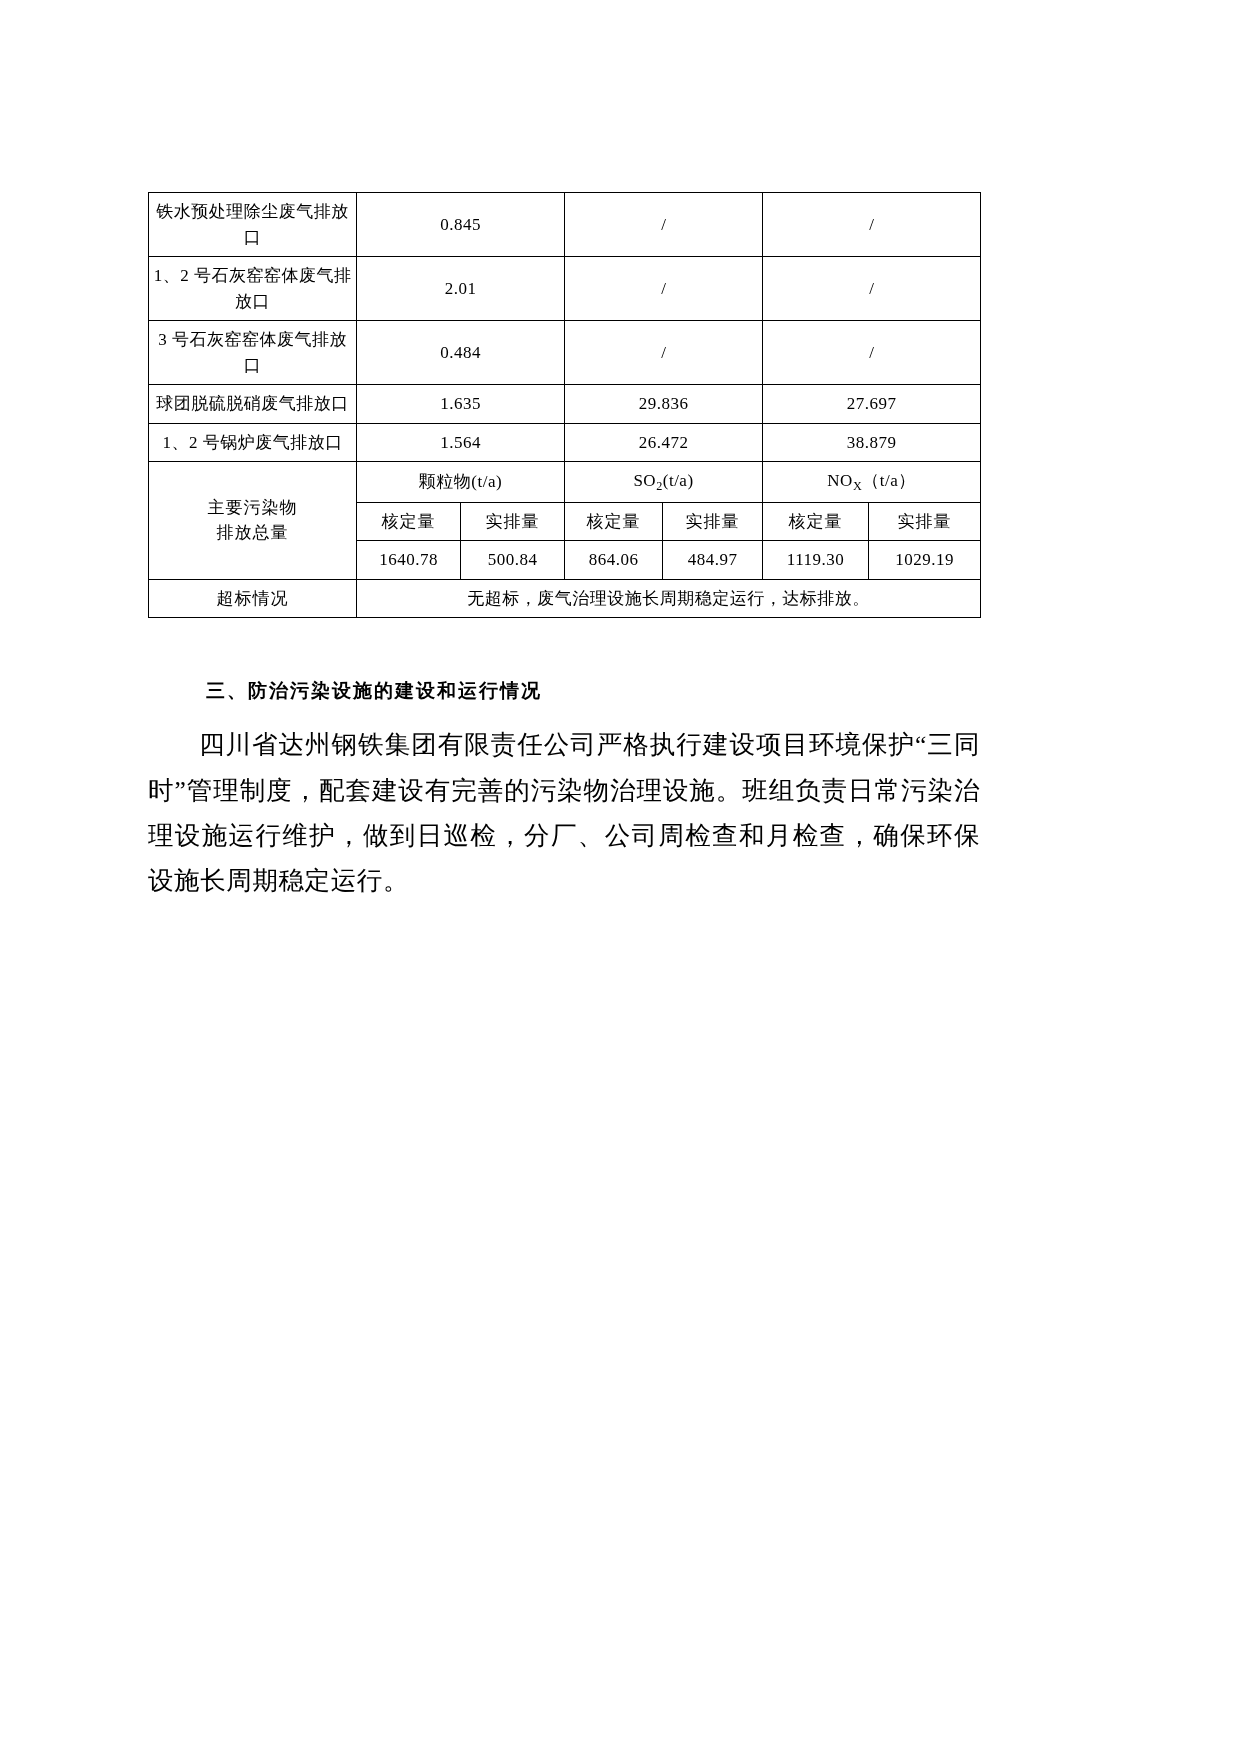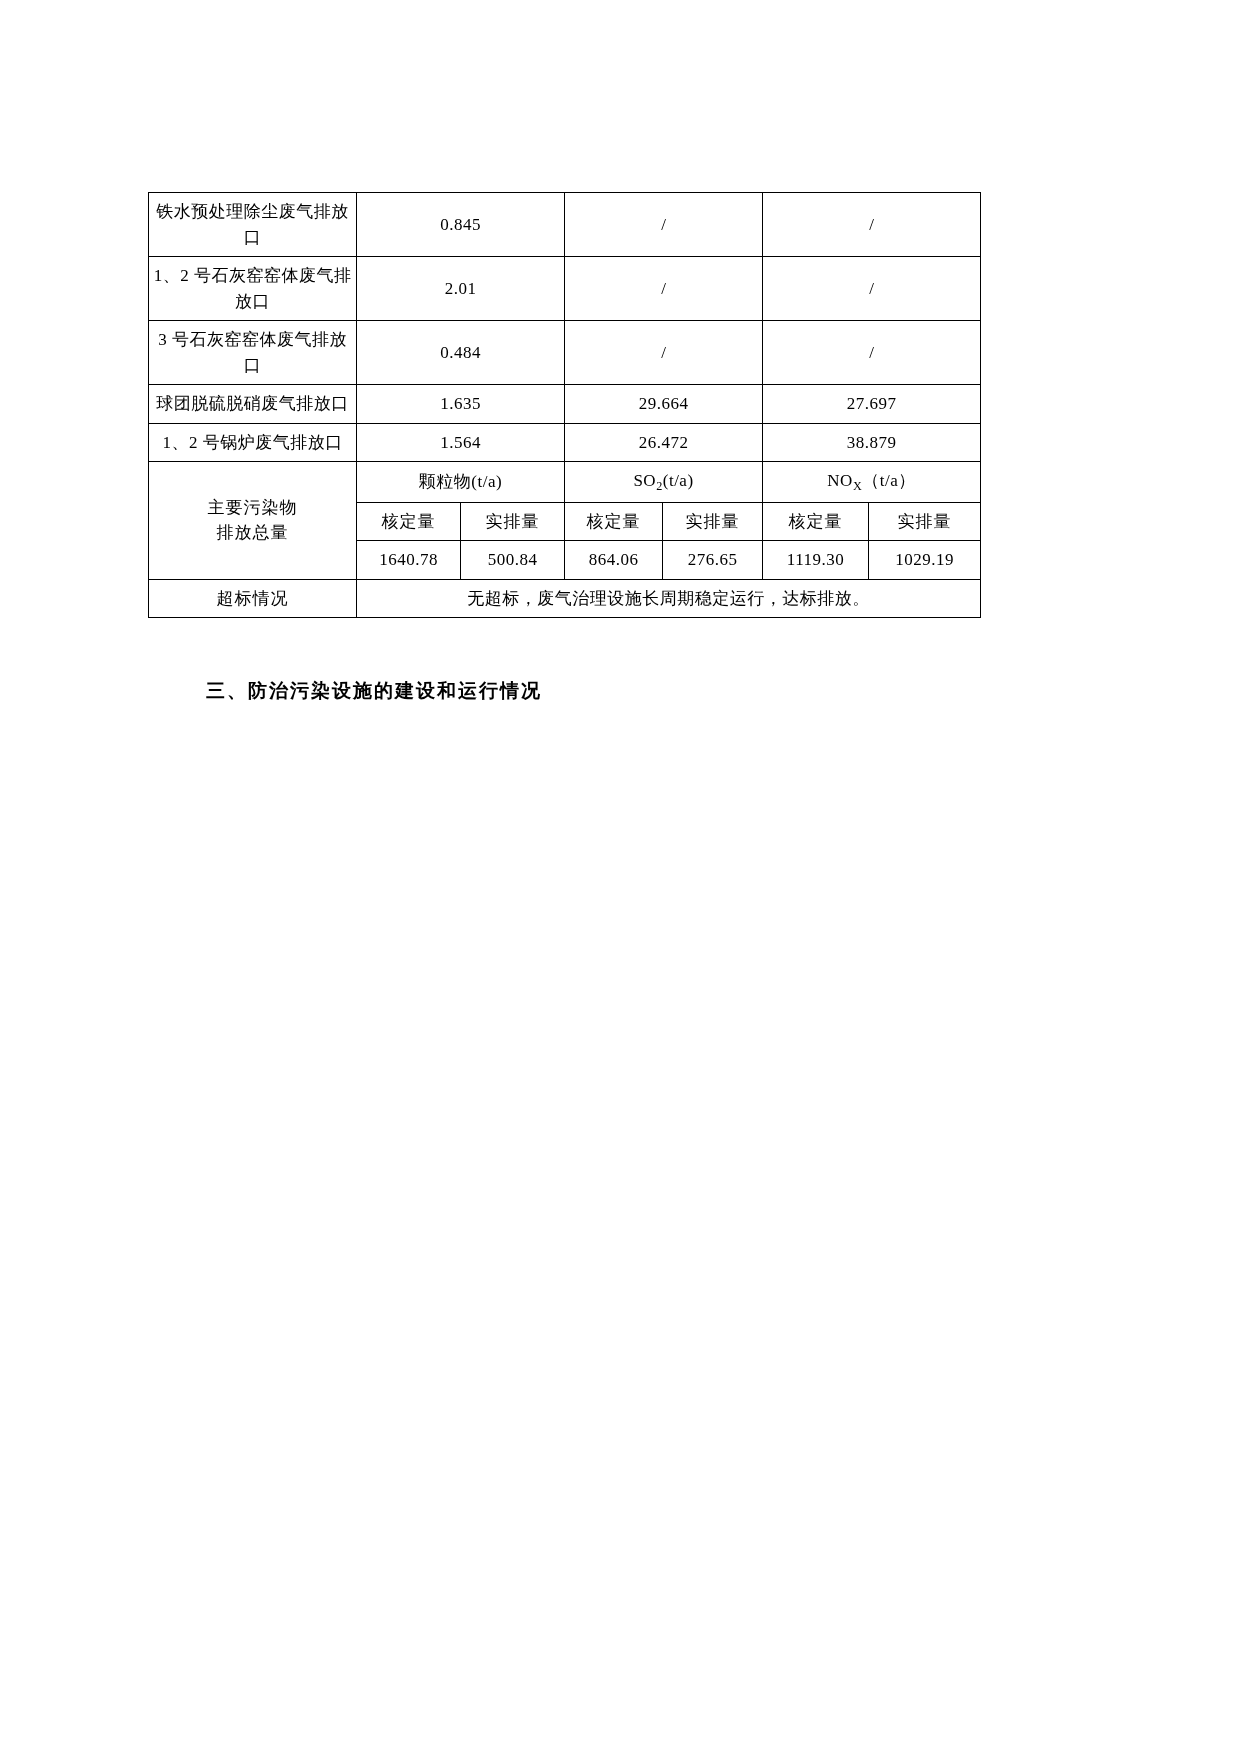--- a/index.html
+++ b/index.html
@@ -130,21 +130,21 @@
         </tr>
         <tr>
           <td class="label">3 号石灰窑窑体废气排放口</td>
           <td class="numcell" colspan="2">0.484</td>
           <td class="slash" colspan="2">/</td>
           <td class="slash" colspan="2">/</td>
         </tr>
         <tr>
           <td class="label">球团脱硫脱硝废气排放口</td>
           <td class="numcell" colspan="2">1.635</td>
-          <td class="numcell" colspan="2">29.664</td>
+          <td class="numcell" colspan="2">29.836</td>
           <td class="numcell" colspan="2">27.697</td>
         </tr>
         <tr>
           <td class="label">1、2 号锅炉废气排放口</td>
           <td class="numcell" colspan="2">1.564</td>
           <td class="numcell" colspan="2">26.472</td>
           <td class="numcell" colspan="2">38.879</td>
         </tr>
 
         <tr>
@@ -167,28 +167,29 @@
           <td class="sub-head2">核定量</td>
           <td class="sub-head2">实排量</td>
           <td class="sub-head2">核定量</td>
           <td class="sub-head2">实排量</td>
         </tr>
 
         <tr>
           <td class="numcell">1640.78</td>
           <td class="numcell">500.84</td>
           <td class="numcell">864.06</td>
-          <td class="numcell">276.65</td>
+          <td class="numcell">484.97</td>
           <td class="numcell">1119.30</td>
           <td class="numcell">1029.19</td>
         </tr>
 
         <tr>
           <td class="exceed-label">超标情况</td>
           <td class="exceed-value" colspan="6">无超标，废气治理设施长周期稳定运行，达标排放。</td>
         </tr>
       </tbody>
     </table>
 
     <div class="section-title">三、防治污染设施的建设和运行情况</div>
+    <div class="para">四川省达州钢铁集团有限责任公司严格执行建设项目环境保护“三同时”管理制度，配套建设有完善的污染物治理设施。班组负责日常污染治理设施运行维护，做到日巡检，分厂、公司周检查和月检查，确保环保设施长周期稳定运行。</div>
 
   </div>
 </div>
 
 </body></html>

